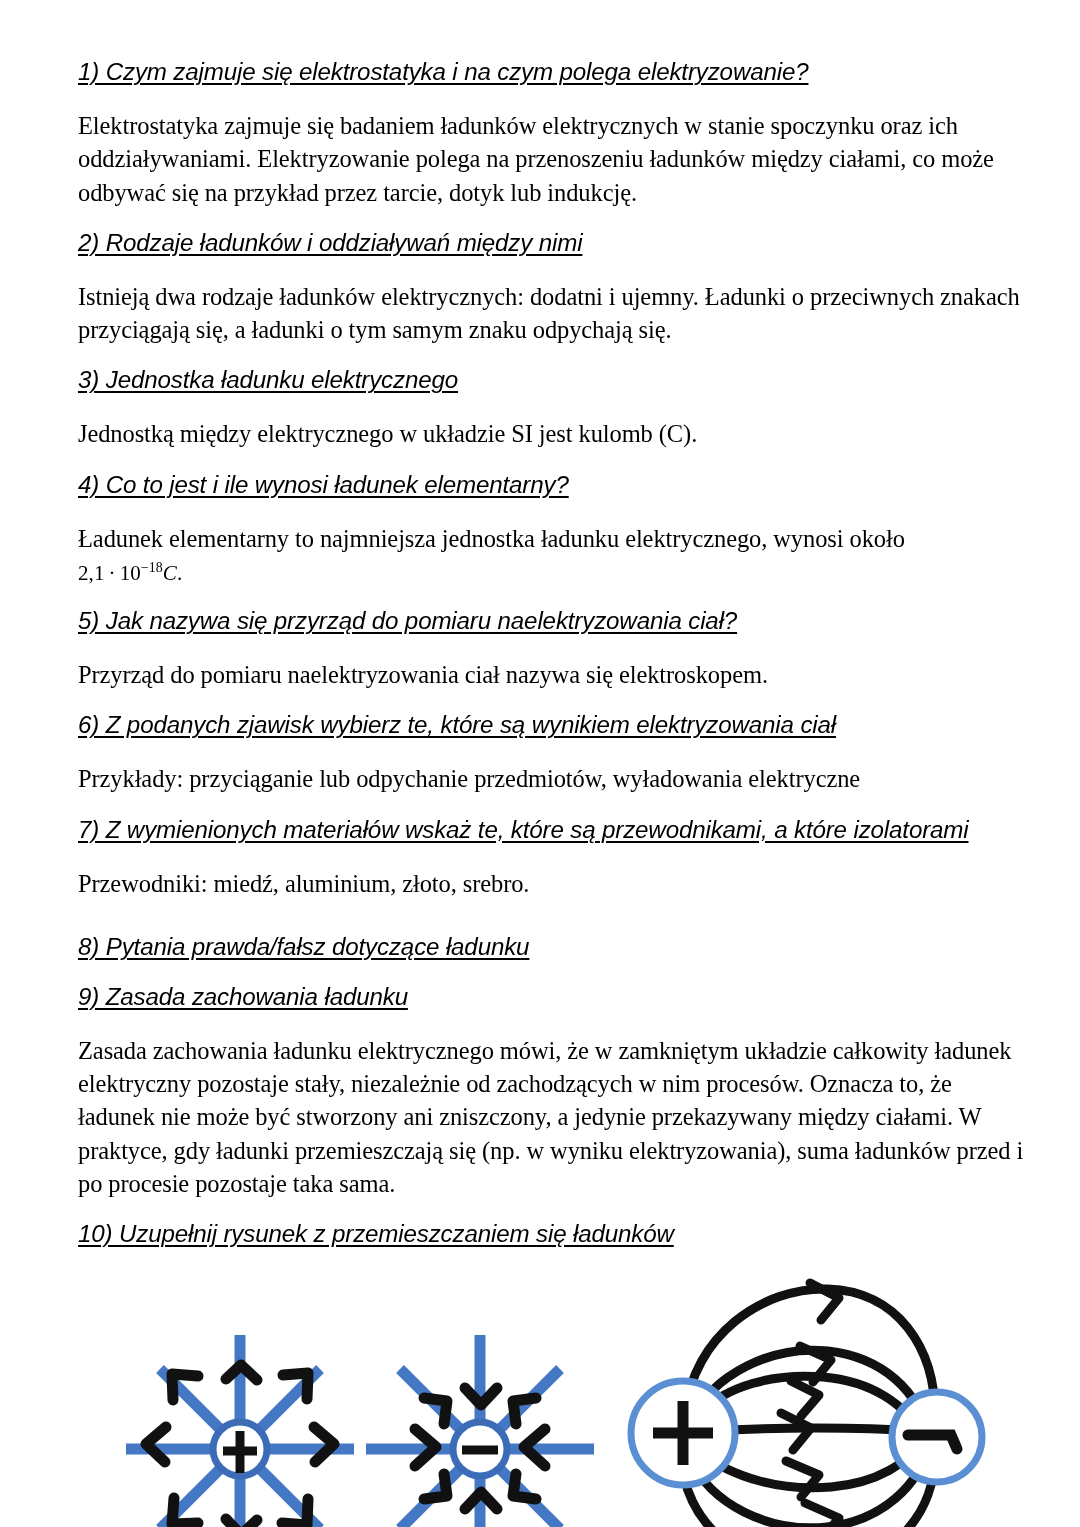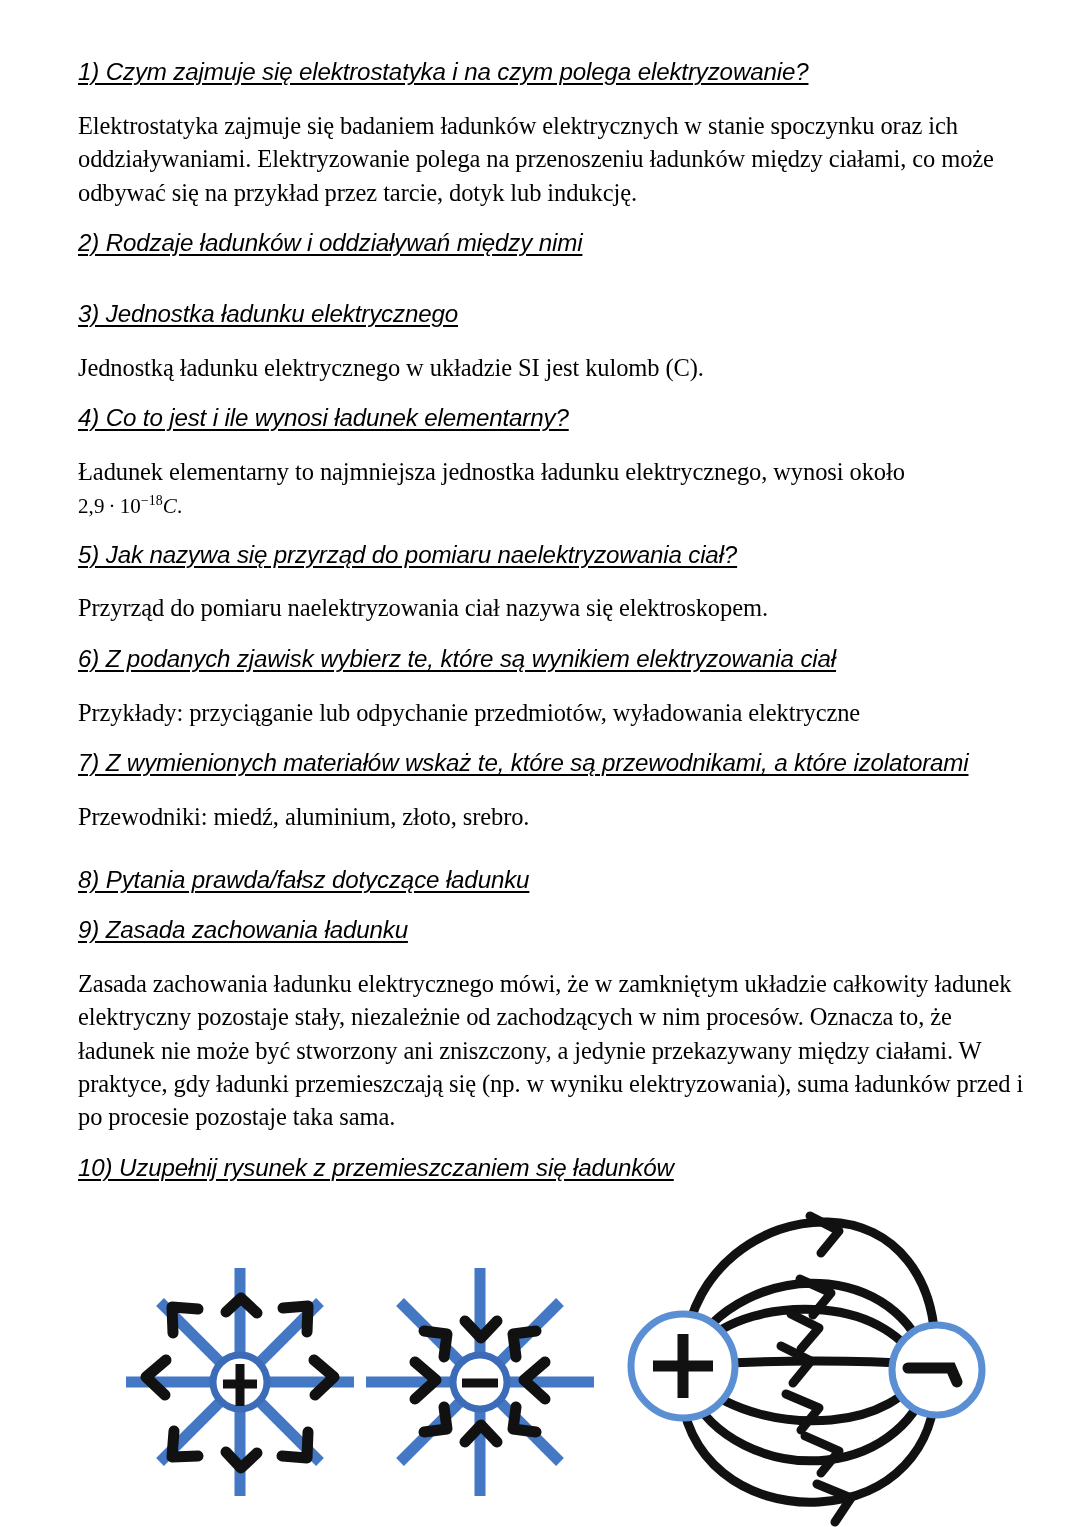--- a/index.html
+++ b/index.html
@@ -101,31 +101,32 @@
 
 <div class="page">
 
   <div class="q-head">1) Czym zajmuje się elektrostatyka i na czym polega elektryzowanie?</div>
   <div class="gap-head"></div>
   <p class="q-body">Elektrostatyka zajmuje się badaniem ładunków elektrycznych w stanie spoczynku oraz ich oddziaływaniami. Elektryzowanie polega na przenoszeniu ładunków między ciałami, co może odbywać się na przykład przez tarcie, dotyk lub indukcję.</p>
   <div class="gap-body"></div>
 
   <div class="q-head">2) Rodzaje ładunków i oddziaływań między nimi</div>
   <div class="gap-head"></div>
+  <p class="q-body">Istnieją dwa rodzaje ładunków elektrycznych: dodatni i ujemny. Ładunki o przeciwnych znakach przyciągają się, a ładunki o tym samym znaku odpychają się.</p>
   <div class="gap-body"></div>
 
   <div class="q-head">3) Jednostka ładunku elektrycznego</div>
   <div class="gap-head"></div>
-  <p class="q-body">Jednostką ładunku elektrycznego w układzie SI jest kulomb (C).</p>
+  <p class="q-body">Jednostką między elektrycznego w układzie SI jest kulomb (C).</p>
   <div class="gap-body"></div>
 
   <div class="q-head">4) Co to jest i ile wynosi ładunek elementarny?</div>
   <div class="gap-head"></div>
   <p class="q-body">Ładunek elementarny to najmniejsza jednostka ładunku elektrycznego, wynosi około</p>
-  <span class="formula"><span>2,9</span><span style="padding:0 4px">·</span><span>10</span><sup>−18</sup><span class="unit">C</span><span>.</span></span>
+  <span class="formula"><span>2,1</span><span style="padding:0 4px">·</span><span>10</span><sup>−18</sup><span class="unit">C</span><span>.</span></span>
   <div class="gap-body"></div>
 
   <div class="q-head">5) Jak nazywa się przyrząd do pomiaru naelektryzowania ciał?</div>
   <div class="gap-head"></div>
   <p class="q-body">Przyrząd do pomiaru naelektryzowania ciał nazywa się elektroskopem.</p>
   <div class="gap-body"></div>
 
   <div class="q-head">6) Z podanych zjawisk wybierz te, które są wynikiem elektryzowania ciał</div>
   <div class="gap-head"></div>
   <p class="q-body">Przykłady: przyciąganie lub odpychanie przedmiotów, wyładowania elektryczne</p>

